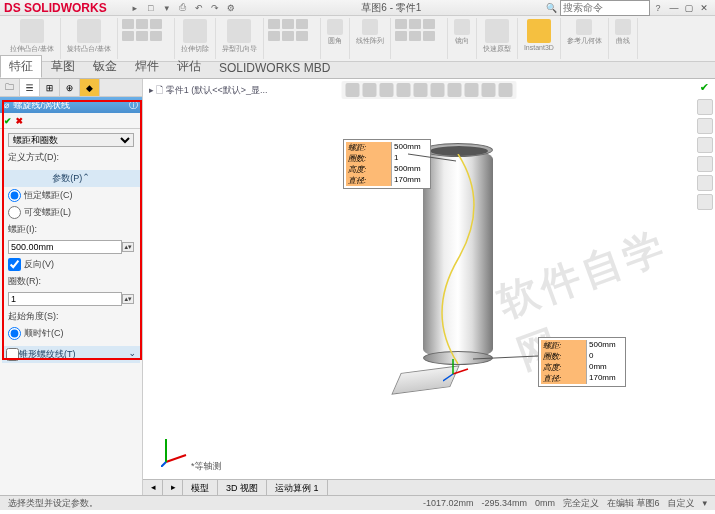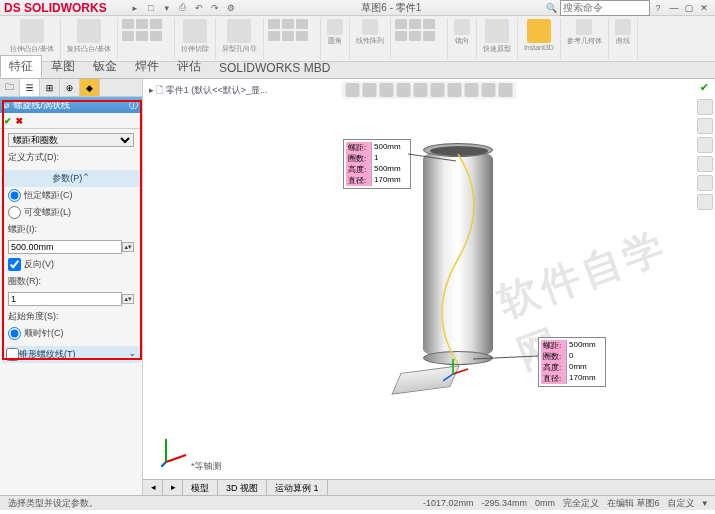--- a/index.html
+++ b/index.html
@@ -62,21 +62,21 @@
 .cyl-top { position: absolute; top: -6px; left: 0; width: 70px; height: 14px; background: radial-gradient(ellipse,#ccc 30%,#888); border-radius: 50%; border: 1px solid #666; }
 .cyl-top-inner { position: absolute; top: 2px; left: 6px; width: 58px; height: 10px; background: #555; border-radius: 50%; }
 .cyl-bot { position: absolute; bottom: -6px; left: 0; width: 70px; height: 14px; background: linear-gradient(90deg,#888,#eee,#888); border-radius: 50%; border: 1px solid #666; }
 
 .helix { position: absolute; left: 283px; top: 75px; width: 64px; height: 210px; pointer-events: none; }
 
 .extrude { position: absolute; left: 255px; top: 290px; width: 55px; height: 22px; background: linear-gradient(#eee,#ccc); border: 1px solid #888; transform: skewX(-30deg) rotate(-8deg); }
 
 .callout { position: absolute; background: #fff; border: 1px solid #888; font-size: 8px; padding: 2px; }
 .callout-row { display: flex; }
-.callout-row .lbl { width: 26px; background: #f9a8d4; padding: 0 2px; border-right: 1px solid #aaa; }
+.callout-row .lbl { width: 46px; background: #fdba74; padding: 0 2px; border-right: 1px solid #aaa; font-style: italic; }
 .callout-row .val { width: 36px; padding: 0 2px; }
 
 .triad { position: absolute; left: 18px; bottom: 28px; width: 30px; height: 30px; }
 .vp-bottom-tabs { position: absolute; bottom: 0; left: 0; right: 0; height: 16px; background: #e8e8e8; border-top: 1px solid #bbb; display: flex; font-size: 9px; }
 .vp-bottom-tabs span { padding: 2px 8px; border-right: 1px solid #bbb; cursor: pointer; }
 
 .statusbar { height: 15px; background: #e8e8e8; border-top: 1px solid #bbb; display: flex; align-items: center; font-size: 9px; color: #555; padding: 0 4px; }
 .statusbar .sp { flex: 1; }
 .statusbar span { margin: 0 4px; }
 

